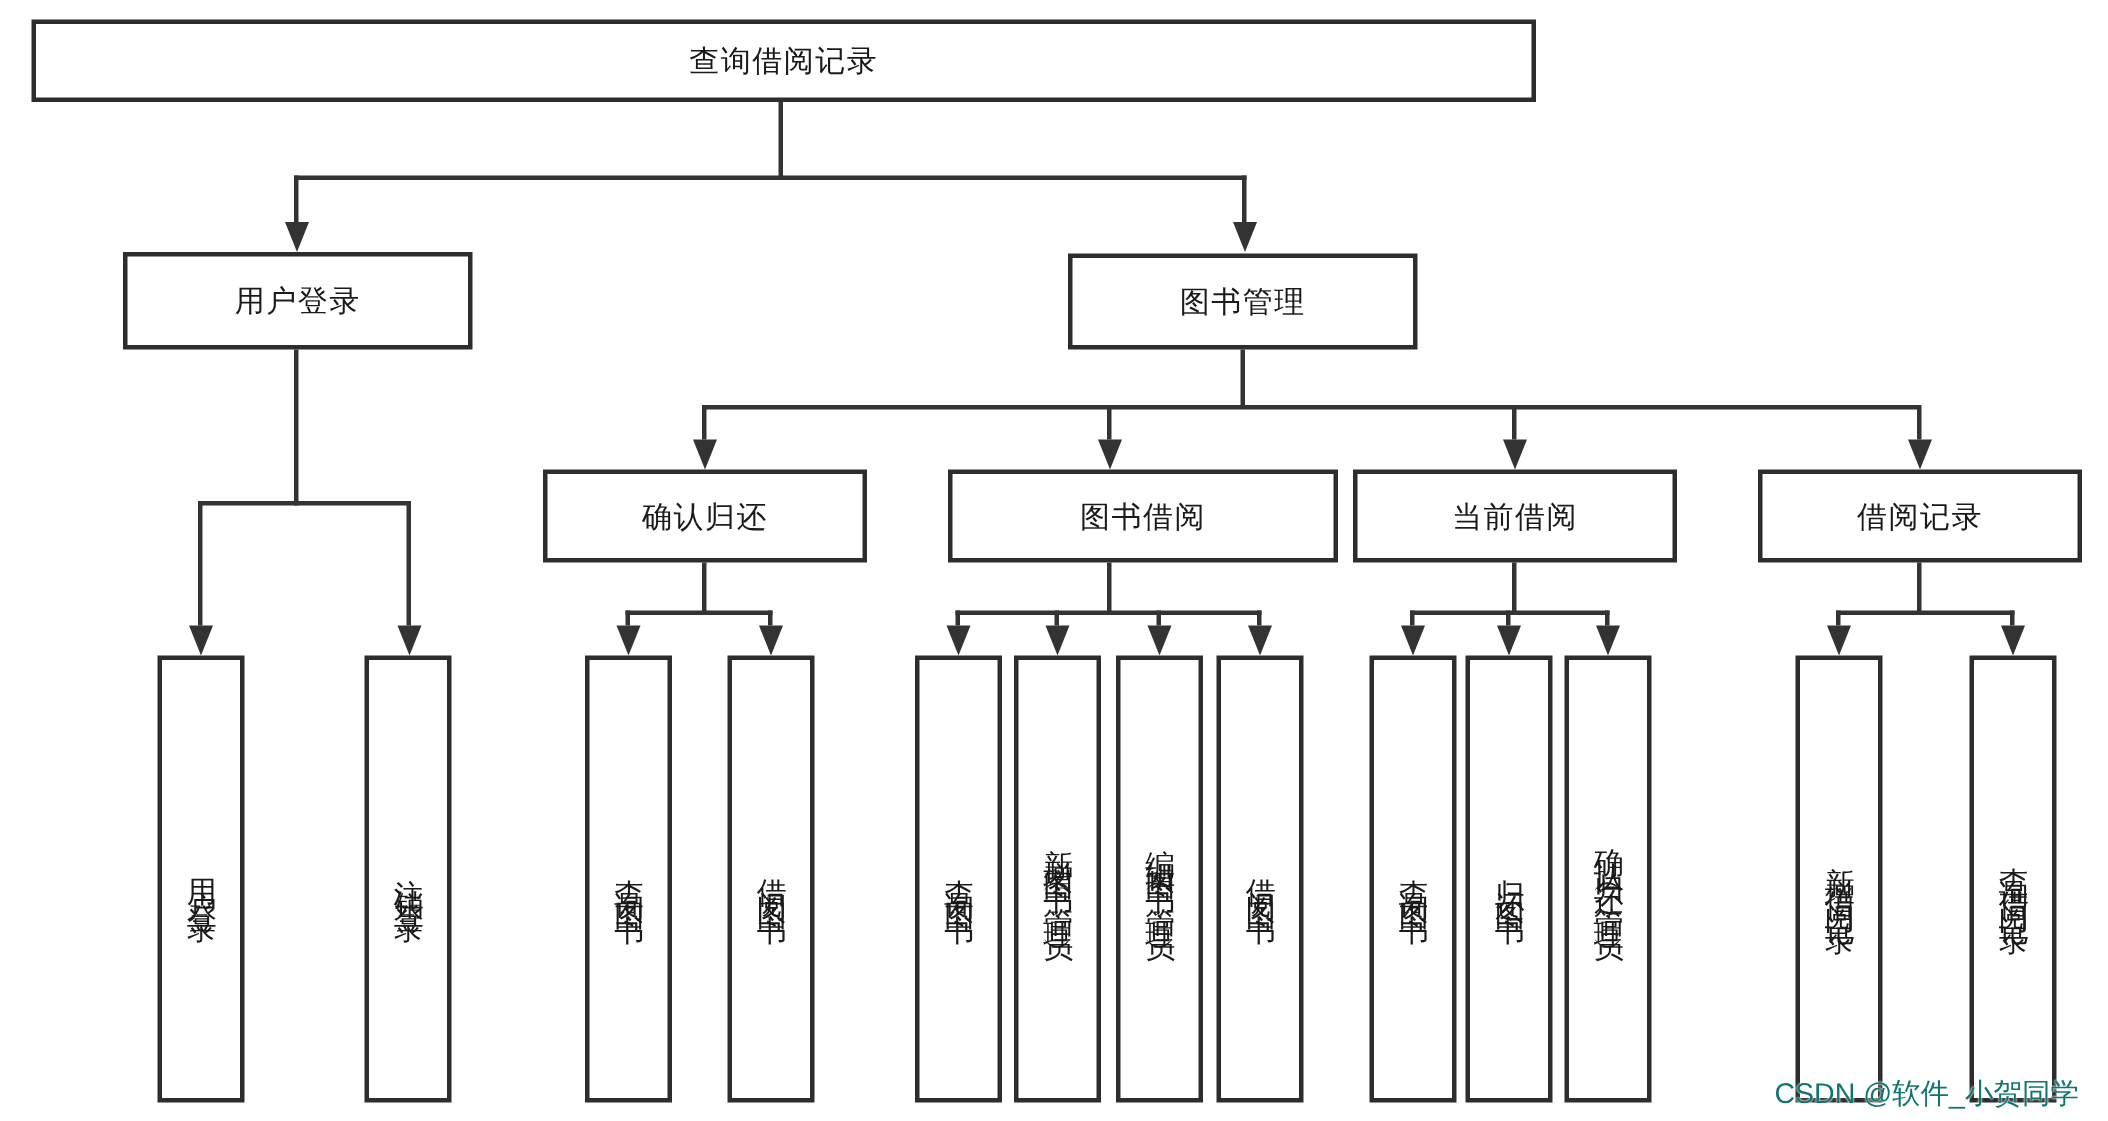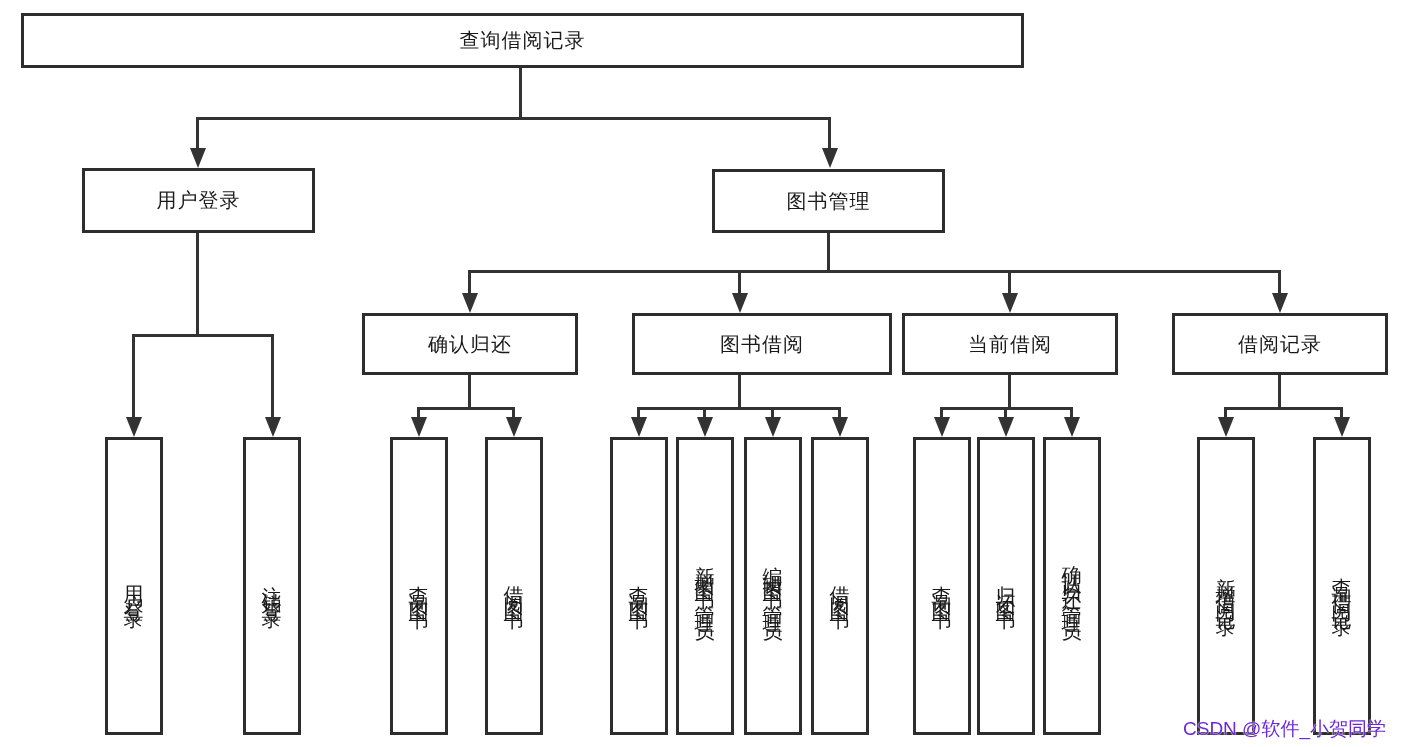--- a/index.html
+++ b/index.html
@@ -22,21 +22,21 @@
   }
   .vline{position:absolute;width:3px;background:#333;}
   .hline{position:absolute;height:3px;background:#333;}
   .arrow{position:absolute;width:3px;background:#333;}
   .arrow::after{
     content:"";position:absolute;left:-6.5px;bottom:-20px;width:0;height:0;
     border-left:8px solid transparent;border-right:8px solid transparent;
     border-top:20px solid #333;
   }
   .watermark{
-    position:absolute;left:1183px;top:716px;font-size:19px;color:#6d28d9;
+    position:absolute;left:1183px;top:716px;font-size:19px;color:#0f766e;
     text-shadow:0 0 2px #ffffff,0 0 1px #ffffff;white-space:nowrap;z-index:5;
   }
 </style>
 </head>
 <body>
 
 <div class="canvas">
 
   <div class="box" style="left:21px;top:13px;width:1003px;height:55px">
     <span>查询借阅记录</span>

